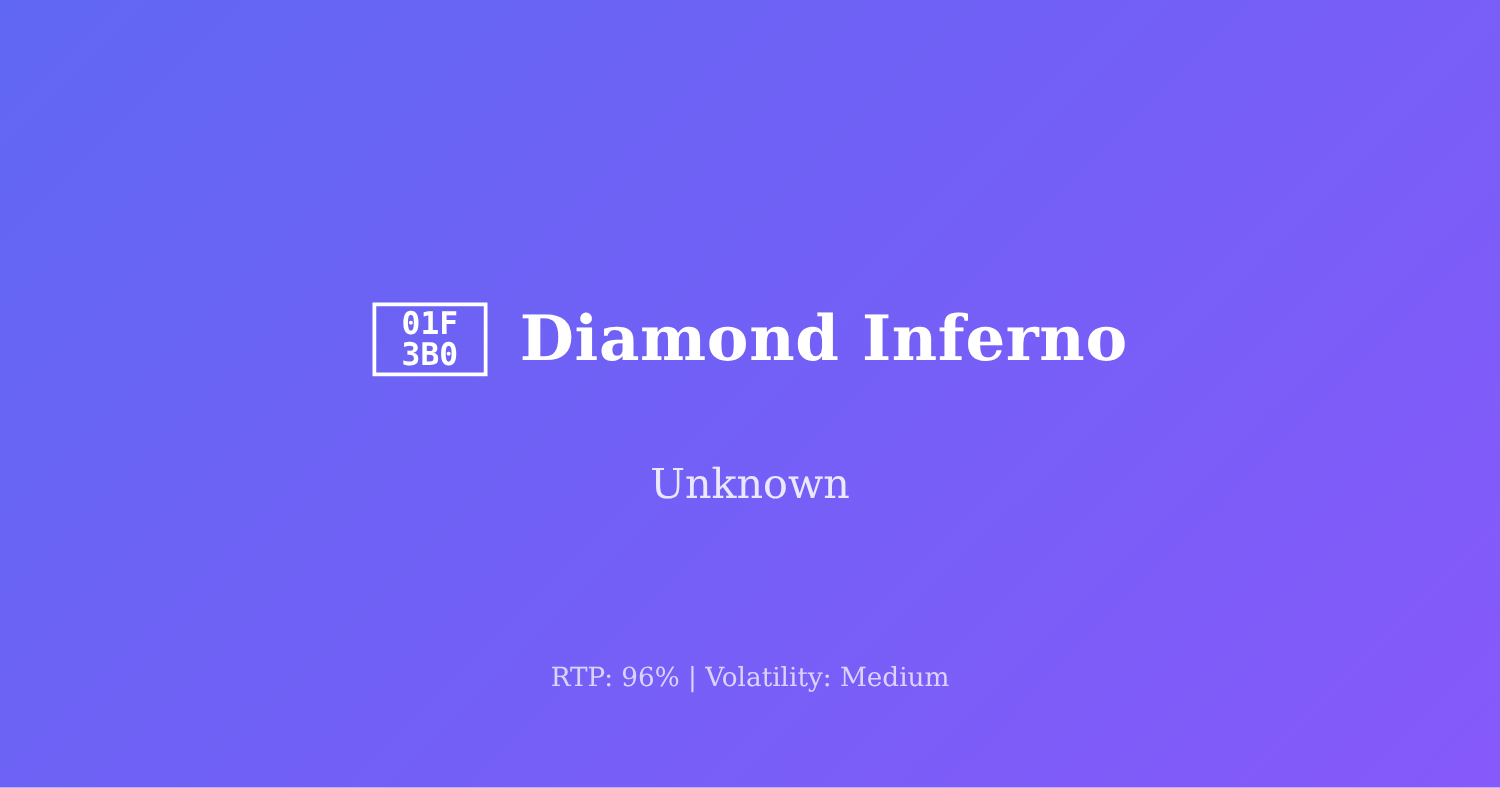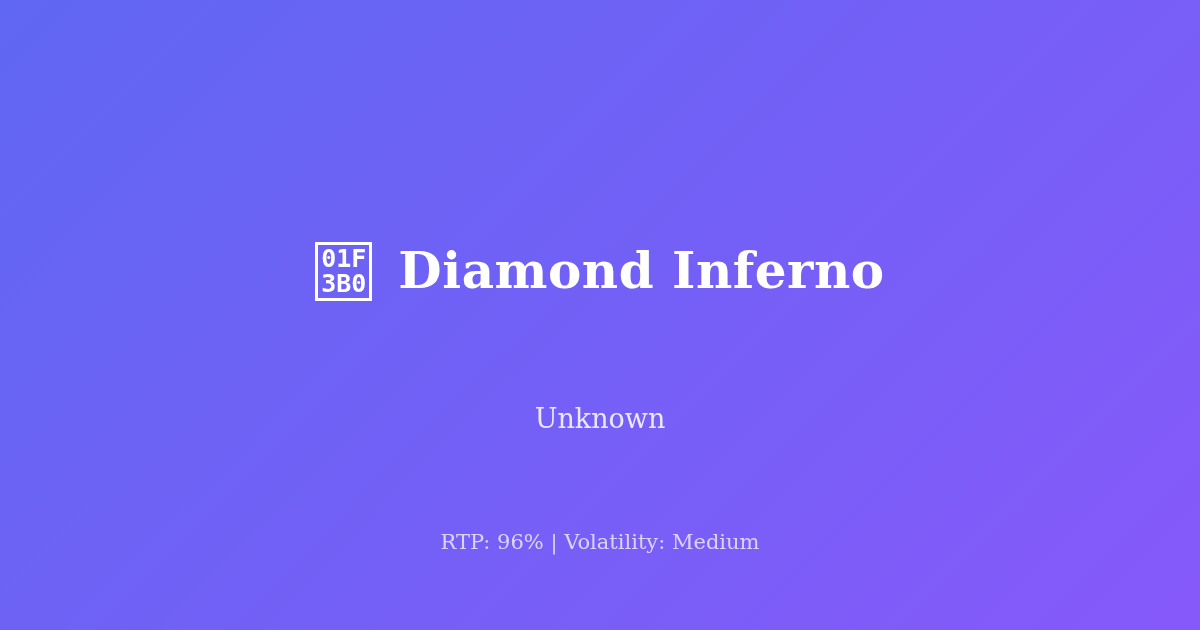--- a/index.html
+++ b/index.html
@@ -36,21 +36,21 @@
     flex-direction: row;
     align-items: center;
     justify-content: center;
     gap: 26px;
     white-space: nowrap;
   }
 
   
   .tofu-glyph {
     box-sizing: border-box;
-    width: 57px;
+    width: 92px;
     height: 59px;
     border: 3px solid #ffffff;
     display: flex;
     flex-direction: column;
     align-items: center;
     justify-content: center;
     font-family: "DejaVu Sans Mono", "Liberation Mono", monospace;
     font-size: 25px;
     font-weight: 700;
     line-height: 25px;
@@ -74,25 +74,24 @@
   }
 
   
   .provider {
     position: absolute;
     left: 0;
     right: 0;
     top: 366px;
     text-align: center;
     font-family: "DejaVu Serif", "Liberation Serif", serif;
-    font-size: 27px;
+    font-size: 33px;
     font-weight: 400;
     line-height: 42px;
     color: rgba(255, 255, 255, 0.86);
-    margin-top: 32px;
   }
 
   
   .stats-line {
     position: absolute;
     left: 0;
     right: 0;
     top: 528px;
     text-align: center;
     font-family: "DejaVu Serif", "Liberation Serif", serif;

